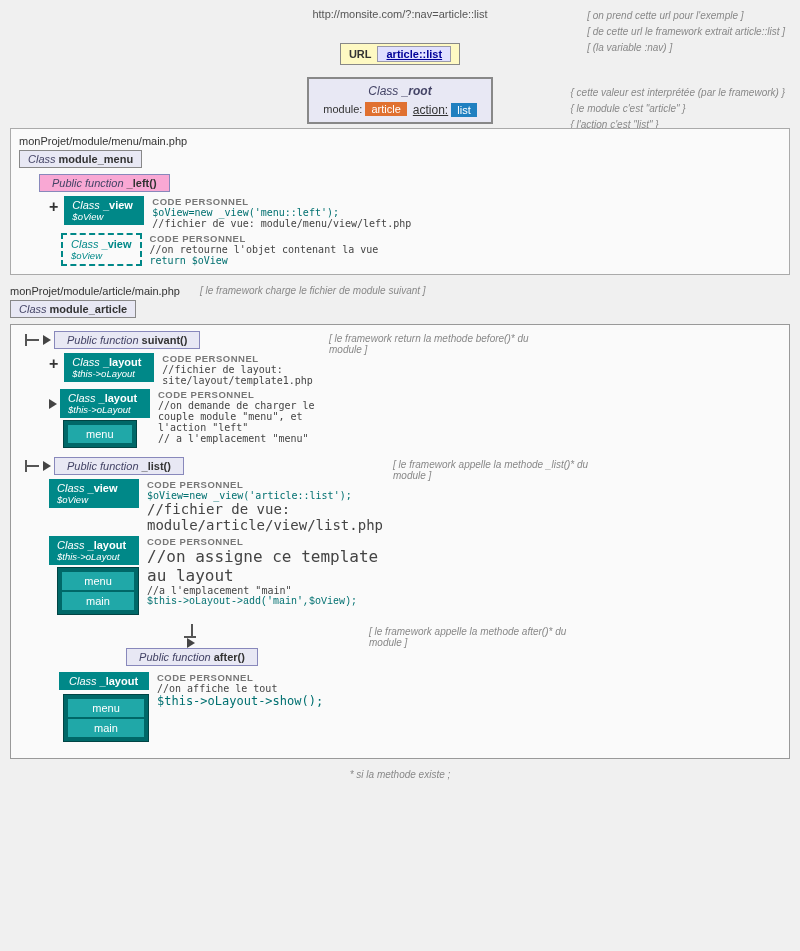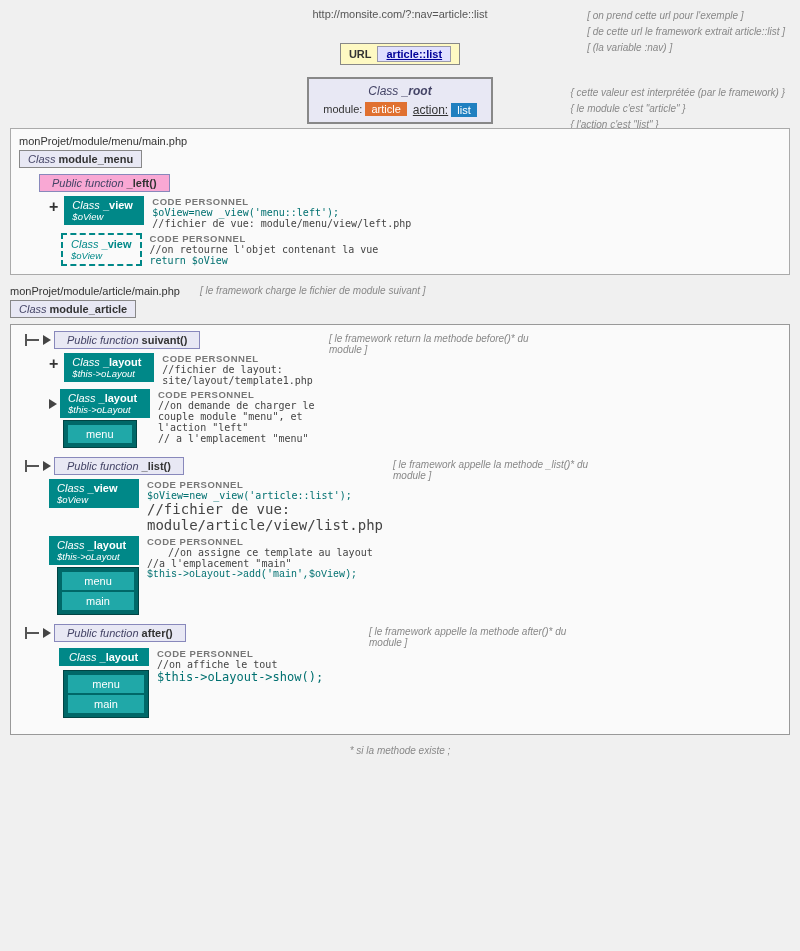--- a/index.html
+++ b/index.html
@@ -268,35 +268,35 @@
                   <div><span style="font-style:italic;">Class</span><strong> _layout</strong></div>
                   <div style="font-style:italic; font-size:9.5px;">$this-&gt;oLayout</div>
                 </div>
                 <div style="background:#006868; padding:4px; border:1px solid #004444; margin-left:8px;">
                   <div style="background:#20a8a8; color:white; text-align:center; padding:3px 18px; font-size:11px; min-width:60px; margin-bottom:2px;">menu</div>
                   <div style="background:#20a8a8; color:white; text-align:center; padding:3px 18px; font-size:11px; min-width:60px;">main</div>
                 </div>
               </div>
               <div>
                 <div style="font-size:9.5px; font-weight:bold; color:#777; letter-spacing:0.5px;">CODE PERSONNEL</div>
-                <code style="font-size:10px; color:#444; display:block;margin-left:21px;">//on assigne ce template au layout</code>
+                <code style="font-size:16px; color:#444; display:block;">//on assigne ce template au layout</code>
                 <code style="font-size:10px; color:#444; display:block;">//a l'emplacement "main"</code>
                 <code style="font-size:10px; color:#007070; display:block;font-family:Liberation Mono, monospace;">$this-&gt;oLayout-&gt;add('main',$oView);</code>
               </div>
             </div>
           </div>
         </div>
 
         <div style="margin-left:10px; font-style:italic; color:#888; font-size:10px; padding-top:2px; max-width:220px;">[ le framework appelle la methode _list()* du module ]</div>
       </div>
 
       <div style="display:flex; align-items:flex-start; margin-bottom:4px;">
         <div style="flex:0 0 340px;">
 
-          <div style="display:flex; align-items:center; margin-bottom:6px; margin-left:6px;">
+          <div style="display:flex; align-items:center; margin-bottom:6px; margin-left:6px;flex-direction:column;">
             <div style="width:2px; height:12px; background:#555; margin-right:0;"></div>
             <div style="width:12px; height:2px; background:#555; margin-right:4px;"></div>
             <div class="arrow-right"></div>
             <div style="display:inline-block; border:1px solid #8888bb; background:#e8e8f4; padding:2px 12px;">
               <span class="kw-public">Public function</span>
               <strong> after()</strong>
             </div>
           </div>
 
           <div style="margin-left:40px; margin-bottom:4px;">

